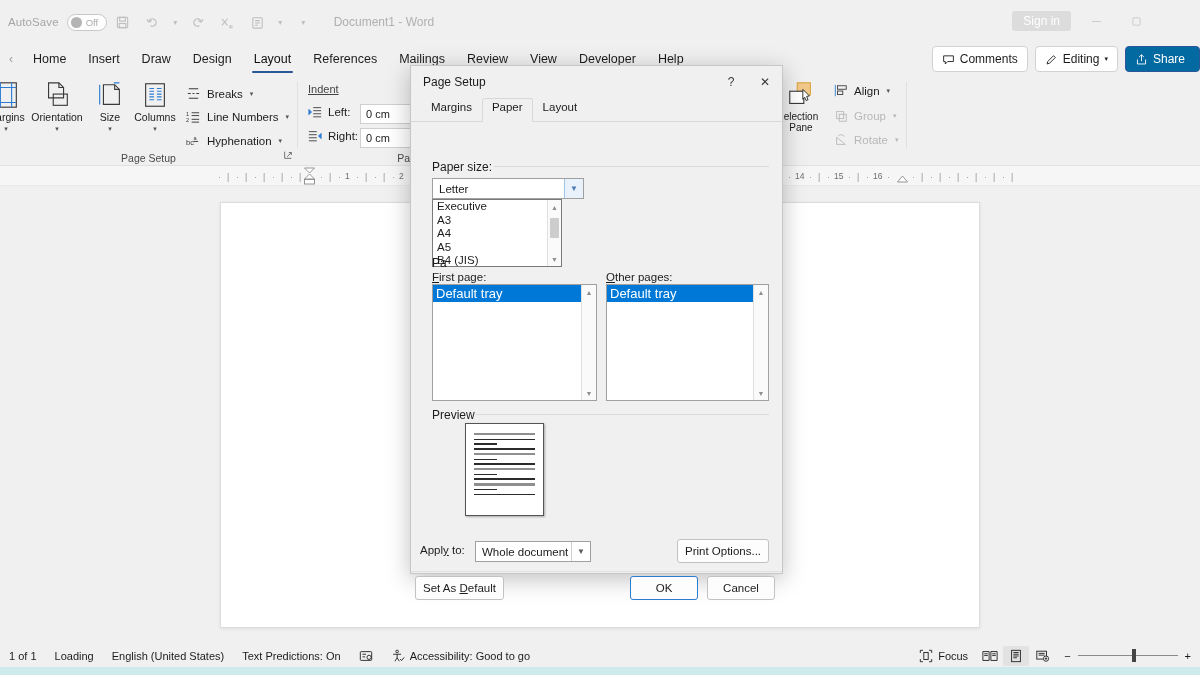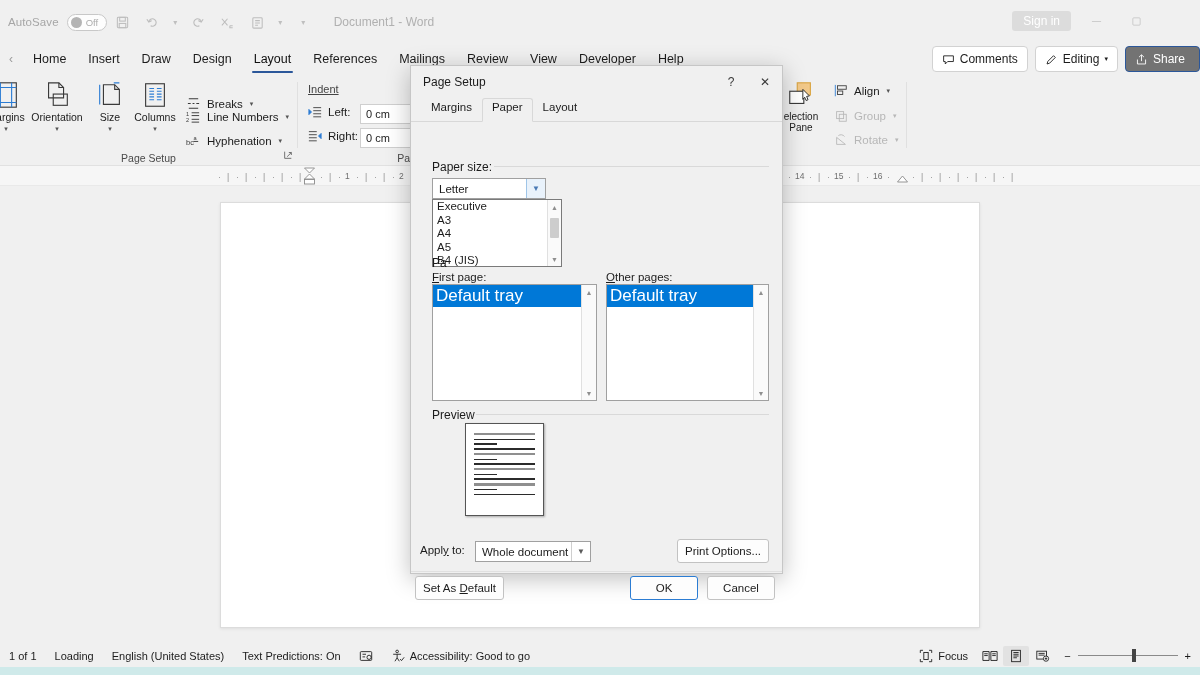--- a/index.html
+++ b/index.html
@@ -66,21 +66,21 @@
   .tab.active { color: #0f0f0f; }
   .tab.active::after {
     content:''; position:absolute; left: 9px; right: 9px; bottom: -3px; height: 2px;
     background: #2b579a; border-radius: 1px;
   }
   .ribbon-right { position: absolute; right: 0; top: 46px; display: flex; align-items: center; gap: 7px; padding-right: 0; }
   .rbtn {
     height: 26px; border: 1px solid #d2d2d2; border-radius: 4px; background: #fff;
     display: flex; align-items: center; gap: 5px; padding: 0 9px; font-size: 12px; color: #1c1c1c;
   }
-  .rbtn.share { background: #737373; color:#fff; border-color:#2b579a; padding-right: 14px; }
+  .rbtn.share { background: #0369a1; color:#fff; border-color:#2b579a; padding-right: 14px; }
 
   
   .ribbon {
     position: absolute; left: 0; top: 74px; width: 1200px; height: 92px;
     background: #f0f0f0; border-bottom: 1px solid #e1e1e1;
   }
   .rgroup { position: absolute; top: 0; height: 92px; }
   .rgroup .gtitle {
     position: absolute; bottom: 2px; width: 100%; text-align: center;
     font-size: 10.5px; color: #4a4a4a;
@@ -177,21 +177,21 @@
   .combo.plain .arrowbox { background: #fff; border-left: 1px solid #cfcfcf; color: #5a5a5a; }
 
   .droplist {
     position: absolute; border: 1px solid #7a7a7a; background: #fff; overflow: hidden;
   }
   .dl-item { font-size: 11.5px; color: #1c1c1c; padding: 0 4px; line-height: 13.5px; height: 13.5px; white-space: nowrap; }
 
   .listbox {
     position: absolute; border: 1px solid #a0a0a0; background: #fff;
   }
-  .lb-item { font-size: 17px; padding: 1px 3px; }
+  .lb-item { font-size: 13px; padding: 1px 3px; }
   .lb-item.sel { background: #0078d7; color: #fff; }
 
   .sbar {
     position: absolute; top: 0; right: 0; width: 15px; bottom: 0; background: #fafafa;
     border-left: 1px solid #e0e0e0; display: flex; flex-direction: column; align-items: center;
   }
   .sb-arrow { height: 14px; width: 15px; display:flex; align-items:center; justify-content:center; color:#8f8f8f; font-size: 7px; }
   .sb-track { flex: 1; width: 15px; }
   .sb-thumb { width: 9px; background: #cdcdcd; border-radius: 1px; margin: 0 auto; }
 
@@ -347,21 +347,21 @@
       <div class="bigbtn" style="left:127px">
         <svg width="30" height="30" viewBox="0 0 32 32" fill="none" stroke="#3a3a3a" stroke-width="1.2">
           <rect x="6" y="4" width="20" height="24"></rect>
             <path d="M10 9h5M10 12h5M10 15h5M10 18h5M10 21h5" stroke="#2b7cd3"></path>
             <path d="M18 9h5M18 12h5M18 15h5M18 18h5M18 21h5" stroke="#2b7cd3"></path>
         </svg>
         <span class="ilab">Columns</span>
         <span class="car">▾</span>
       </div>
 
-      <div class="smrow" style="left:186px; top:22px">
+      <div class="smrow" style="left:186px; top:12px">
         <svg width="15" height="15" viewBox="0 0 16 16" fill="none" stroke="#3a3a3a" stroke-width="1.1">
           <path d="M3 3h10M3 13h10M2 8h3M7 8h2M11 8h3"></path>
         </svg>
         <span>Breaks</span>
         <span class="smcar">▾</span>
       </div>
       <div class="smrow" style="left:186px; top:35px">
         <svg width="15" height="15" viewBox="0 0 16 16" fill="none" stroke="#3a3a3a" stroke-width="1">
           <text x="0" y="7" font-size="6" fill="#3a3a3a" stroke="none">1</text>
           <text x="0" y="14" font-size="6" fill="#3a3a3a" stroke="none">2</text>
@@ -526,21 +526,21 @@
     <div class="dlg-body">
       <div class="tabs">
         <div class="dtab">Margins</div>
         <div class="dtab active">Paper</div>
         <div class="dtab">Layout</div>
       </div>
 
       <div class="sect-label" style="position:absolute; left:21px; top:62px">Paper size:</div>
       <div class="grp-line" style="left:83px; top:68px; width:275px"></div>
 
-      <div class="combo" style="left:21px; top:80px; width:114px;">
+      <div class="combo" style="left:21px; top:80px; width:152px;">
         <span>Letter</span>
         <span class="arrowbox">▼</span>
       </div>
 
       <div class="droplist" style="left:21px; top:101px; width:130px; height:68px">
         <div class="dl-item">Executive</div>
         <div class="dl-item">A3</div>
         <div class="dl-item">A4</div>
         <div class="dl-item">A5</div>
         <div class="dl-item">B4 (JIS)</div>

